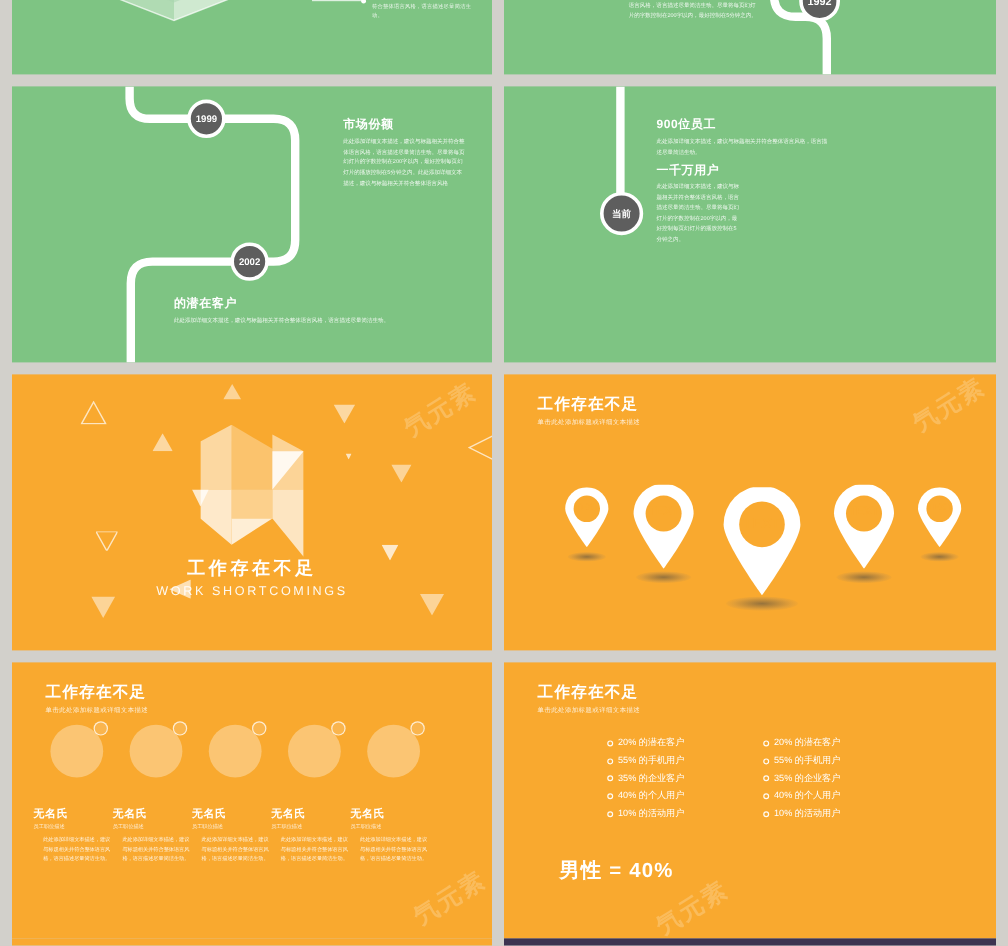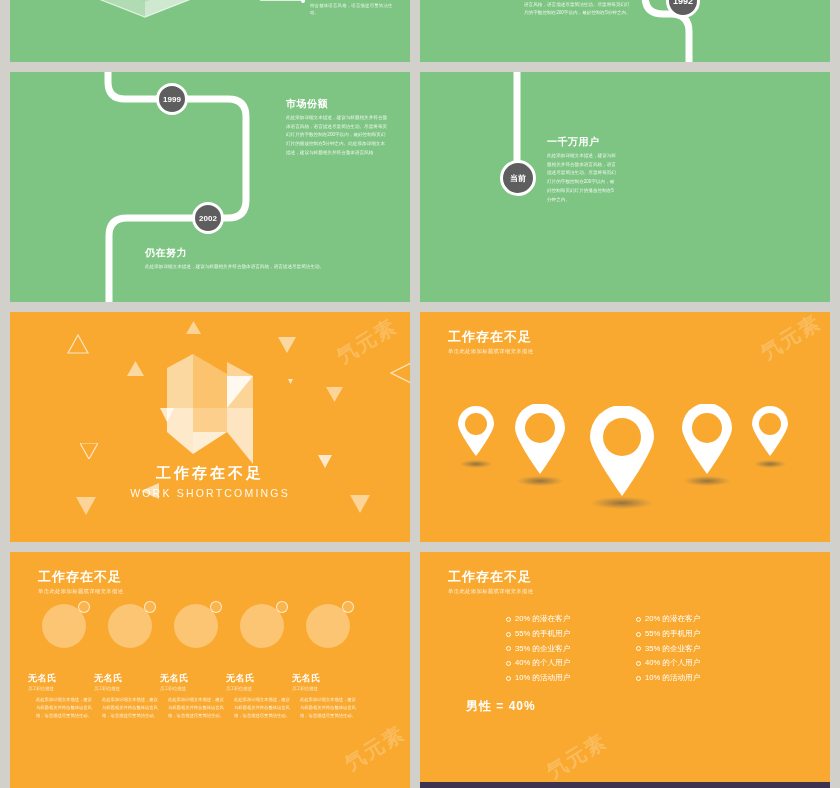--- a/index.html
+++ b/index.html
@@ -69,21 +69,21 @@
 
   
   .tri { position:absolute; }
   .logo { position:absolute; left:50%; top:42px; transform:translateX(-50%); width:86px; height:120px; }
   .logo svg { width:100%; height:100%; display:block; }
   .cover-txt { position:absolute; left:0; right:0; top:152px; text-align:center; }
   .cover-cn { color:#fff; font-size:15px; font-weight:700; letter-spacing:3px; }
   .cover-en { color:rgba(255,255,255,.93); font-size:10.5px; letter-spacing:2.2px; margin-top:4px; }
 
   
-  .pins { position:absolute; left:0; right:0; top:48px; height:130px;padding-left:32px; }
+  .pins { position:absolute; left:13px; right:0; top:48px; height:130px;padding-left:32px; }
   .pin { position:absolute; bottom:0; }
   .pin .shape { position:relative; }
   .pin svg { display:block; }
   .pin .lbl {
     position:absolute; left:0; right:0; text-align:center;
     color:#f9a92f; font-weight:600;
   }
   .pin .shadow {
     position:absolute; left:50%; transform:translateX(-50%);
     border-radius:50%;
@@ -113,21 +113,21 @@
   .stat-li {
     color:#fff; font-size:7.6px; line-height:1.95;
     display:flex; align-items:center; gap:4px;
   }
   .stat-li::before {
     content:"";
     width:3px; height:3px; border-radius:50%;
     border:.8px solid rgba(255,255,255,.95);
     flex:none;
   }
-  .stat-total { color:#fff; font-size:12px; font-weight:700; margin-top:12px; letter-spacing:1px; }
+  .stat-total { color:#fff; font-size:17px; font-weight:700; margin-top:28px; letter-spacing:1px; }
 
   
   .wm {
     position:absolute;
     color:rgba(255,255,255,.22);
     font-size:20px; font-weight:700;
     transform:rotate(-32deg);
     letter-spacing:2px;
     pointer-events:none;
     white-space:nowrap;
@@ -177,33 +177,37 @@
     <div class="node" style="left:146px;top:11px;width:32px;height:32px;">1999</div>
     <div class="node" style="left:182px;top:130px;width:32px;height:32px;">2002</div>
 
 
     <div class="tl-block" style="left:276px;top:25px;width:102px;">
       <div class="tl-title">市场份额</div>
       <div class="tl-body">此处添加详细文本描述，建议与标题相关并符合整体语言风格，语言描述尽量简洁生动。尽量将每页幻灯片的字数控制在200字以内，最好控制每页幻灯片的播放控制在5分钟之内。此处添加详细文本描述，建议与标题相关并符合整体语言风格</div>
     </div>
 
     <div class="tl-block" style="left:135px;top:174px;width:190px;">
-      <div class="tl-title">仍在努力</div>
+      <div class="tl-title">的潜在客户</div>
       <div class="tl-body">此处添加详细文本描述，建议与标题相关并符合整体语言风格，语言描述尽量简洁生动。</div>
     </div>
   </div>
 
   <div class="slide green col-r" style="top:72px;height:230px;">
     <div class="path">
       <svg viewBox="0 0 410 230" preserveAspectRatio="none">
         <path d="M97,-12 L97,96" fill="none" stroke="#ffffff" stroke-width="7" stroke-linecap="round"></path>
       </svg>
     </div>
     <div class="node" style="left:80px;top:88px;width:36px;height:36px;">当前</div>
 
+    <div class="tl-block" style="left:127px;top:25px;width:145px;">
+      <div class="tl-title">900位员工</div>
+      <div class="tl-body">此处添加详细文本描述，建议与标题相关并符合整体语言风格，语言描述尽量简洁生动。</div>
+    </div>
 
     <div class="tl-block" style="left:127px;top:63px;width:70px;">
       <div class="tl-title">一千万用户</div>
       <div class="tl-body">此处添加详细文本描述，建议与标题相关并符合整体语言风格，语言描述尽量简洁生动。尽量将每页幻灯片的字数控制在200字以内，最好控制每页幻灯片的播放控制在5分钟之内。</div>
     </div>
   </div>
 
   <div class="slide orange col-l" style="top:312px;height:230px;">
 
     <div class="tri" style="left:57px;top:22px;">

